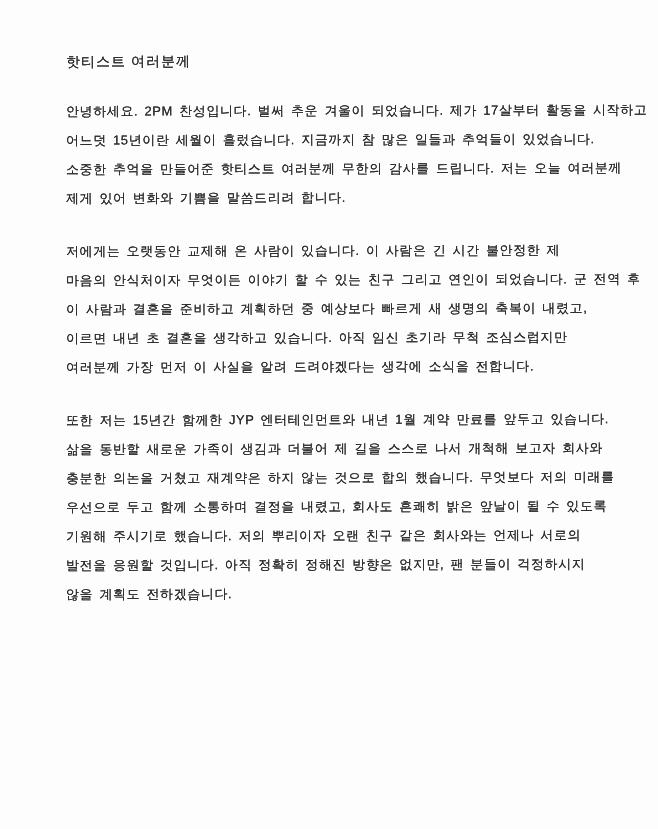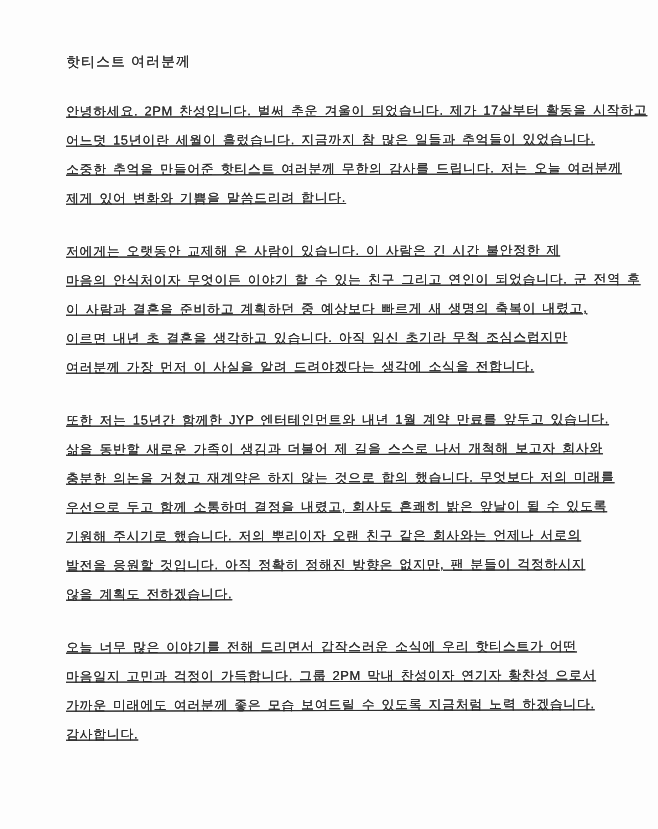--- a/index.html
+++ b/index.html
@@ -26,21 +26,20 @@
   }
   .salutation {
     font-size: 14px;
     letter-spacing: 1px;
     margin-bottom: 26px;
     transform: rotate(-0.3deg);
     white-space: nowrap;
   }
   .paragraph {
     margin-bottom: 24px;
-    text-decoration: underline;
   }
   .line {
     font-size: 13px;
     line-height: 29px;
     letter-spacing: 0.6px;
     word-spacing: 2px;
     white-space: nowrap;
     transform: rotate(-0.15deg);
     color: #2e2e2e;
   }
@@ -75,20 +74,14 @@
   <div class="paragraph">
     <div class="line">또한 저는 15년간 함께한 JYP 엔터테인먼트와 내년 1월 계약 만료를 앞두고 있습니다.</div>
     <div class="line">삶을 동반할 새로운 가족이 생김과 더불어 제 길을 스스로 나서 개척해 보고자 회사와</div>
     <div class="line">충분한 의논을 거쳤고 재계약은 하지 않는 것으로 합의 했습니다. 무엇보다 저의 미래를</div>
     <div class="line">우선으로 두고 함께 소통하며 결정을 내렸고, 회사도 흔쾌히 밝은 앞날이 될 수 있도록</div>
     <div class="line">기원해 주시기로 했습니다. 저의 뿌리이자 오랜 친구 같은 회사와는 언제나 서로의</div>
     <div class="line">발전을 응원할 것입니다. 아직 정확히 정해진 방향은 없지만, 팬 분들이 걱정하시지</div>
     <div class="line">않을 계획도 전하겠습니다.</div>
   </div>
 
-  <div class="paragraph">
-    <div class="line">오늘 너무 많은 이야기를 전해 드리면서 갑작스러운 소식에 우리 핫티스트가 어떤</div>
-    <div class="line">마음일지 고민과 걱정이 가득합니다. 그룹 2PM 막내 찬성이자 연기자 황찬성 으로서</div>
-    <div class="line">가까운 미래에도 여러분께 좋은 모습 보여드릴 수 있도록 지금처럼 노력 하겠습니다.</div>
-    <div class="line">감사합니다.</div>
-  </div>
 
 </div>
 
 </body></html>

